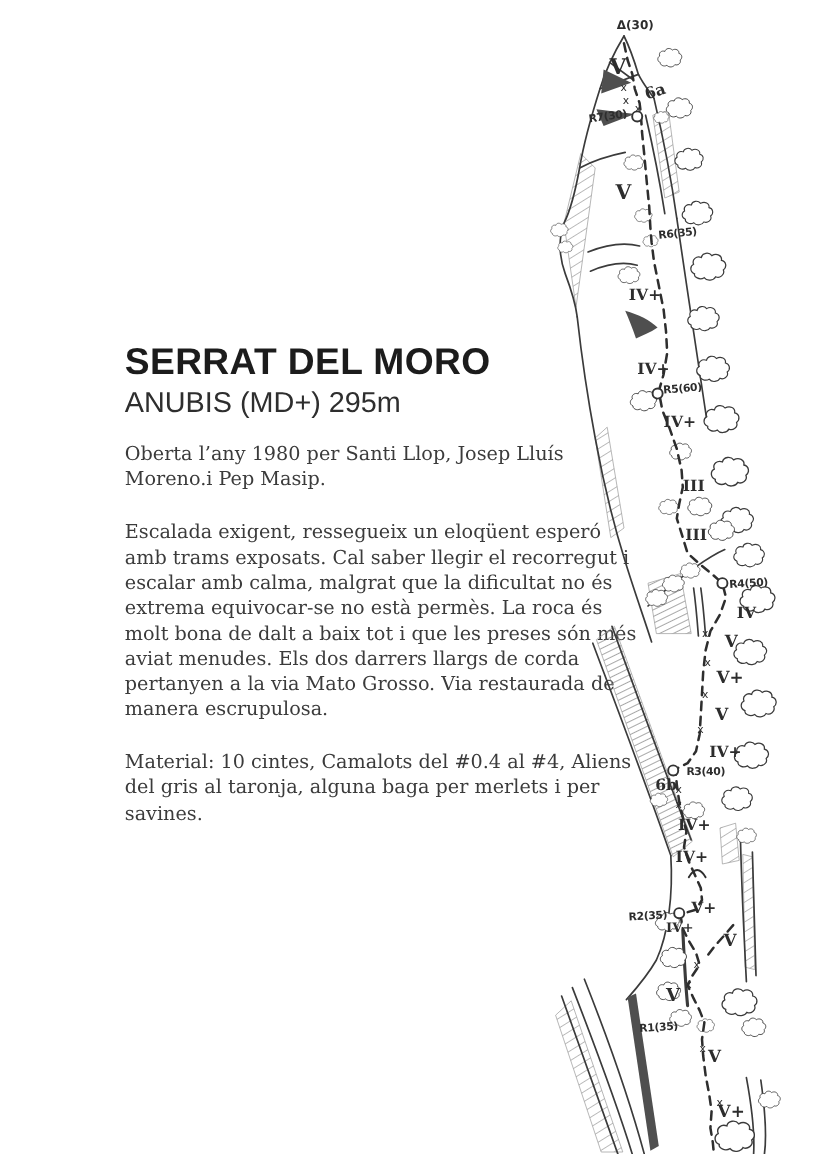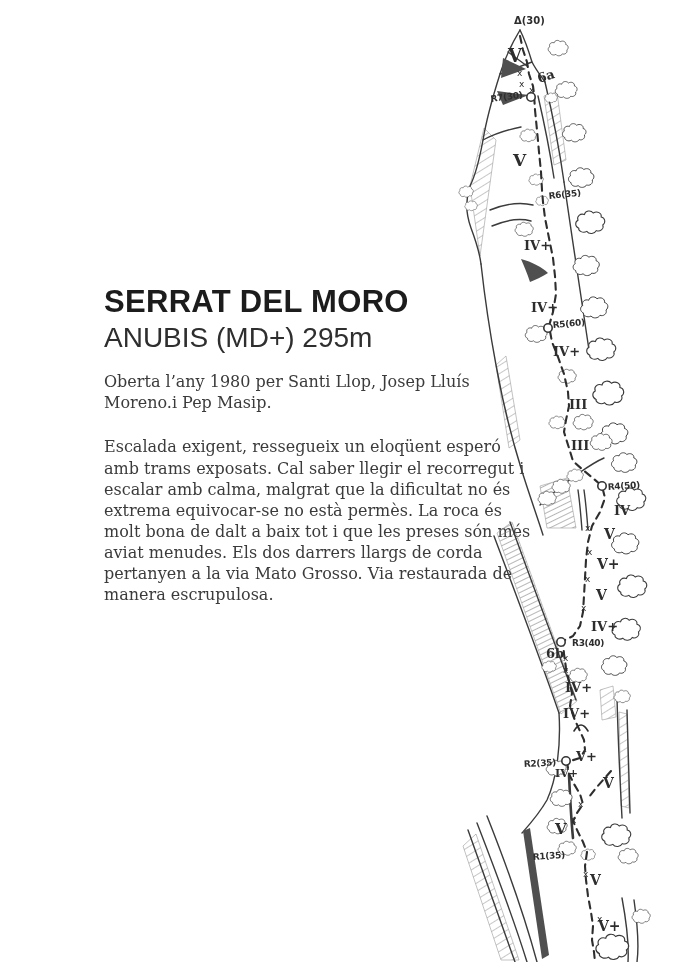--- a/index.html
+++ b/index.html
@@ -11,21 +11,21 @@
   }
   .page{position:absolute;inset:0;background:var(--paper,#ffffff);}
   .route-info{position:absolute;left:92px;top:286px;width:432px;margin-left:12px;}
   .title{
     font-family:"Liberation Sans",sans-serif;font-weight:700;
     font-size:31px;line-height:1.04;letter-spacing:.3px;
     color:var(--title,#1c1c1c);margin:0;
   }
   .subtitle{
     font-family:"Liberation Sans",sans-serif;font-weight:400;
-    font-size:28px;color:var(--subtitle,#2e2e2e);margin:4px 0 0;
+    font-size:24px;color:var(--subtitle,#2e2e2e);margin:4px 0 0;
   }
   .para{
     font-size:16px;line-height:1.32;color:var(--text,#3b3b3b);
     margin:17px 0 0;
   }
   .para + .para{margin-top:23px;}
   .topo{position:absolute;right:0;top:0;margin:0;width:260px;height:931px;}
   .topo svg{display:block;}
   .ink path, .ink polyline{fill:none;stroke:var(--ink,#3b3b3b);stroke-width:1.4;stroke-linecap:round;stroke-linejoin:round;}
   .shadow path{fill:#4f4f4f;stroke:none;}
@@ -42,20 +42,21 @@
 </head>
 <body>
 
 <main class="page">
 
   <section class="route-info">
     <h1 class="title">SERRAT DEL MORO</h1>
     <h2 class="subtitle">ANUBIS (MD+) 295m</h2>
     <p class="para">Oberta l’any 1980 per Santi Llop, Josep Lluís Moreno.i Pep Masip.</p>
     <p class="para">Escalada exigent, ressegueix un eloqüent esperó amb trams exposats. Cal saber llegir el recorregut i escalar amb calma, malgrat que la dificultat no és extrema equivocar-se no està permès. La roca és molt bona de dalt a baix tot i que les preses són més aviat menudes. Els dos darrers llargs de corda pertanyen a la via Mato Grosso. Via restaurada de manera escrupulosa.</p>
+    <p class="para">Material: 10 cintes, Camalots del #0.4 al #4, Aliens del gris al taronja, alguna baga per merlets i per savines.</p>
   </section>
 
   <figure class="topo">
     <svg viewBox="440 0 260 962" width="260" height="962" xmlns="http://www.w3.org/2000/svg">
       <defs>
         <path id="bush" d="M -14,4 c -5,-2 -5,-8 -1,-10 c -2,-5 3,-9 8,-7 c 1,-5 8,-6 11,-2 c 5,-3 11,0 10,5 c 5,1 6,7 2,10 c 2,5 -4,9 -8,7 c -2,4 -9,5 -12,1 c -5,3 -11,-1 -10,-4 z" fill="#ffffff" stroke-width="1.3"></path>
         <pattern id="h1" width="7" height="7" patternUnits="userSpaceOnUse" patternTransform="rotate(58)">
           <line x1="0" y1="0" x2="0" y2="7" stroke="#8f8f8f" stroke-width="1"></line>
         </pattern>
         <pattern id="h2" width="5" height="5" patternUnits="userSpaceOnUse" patternTransform="rotate(64)">

